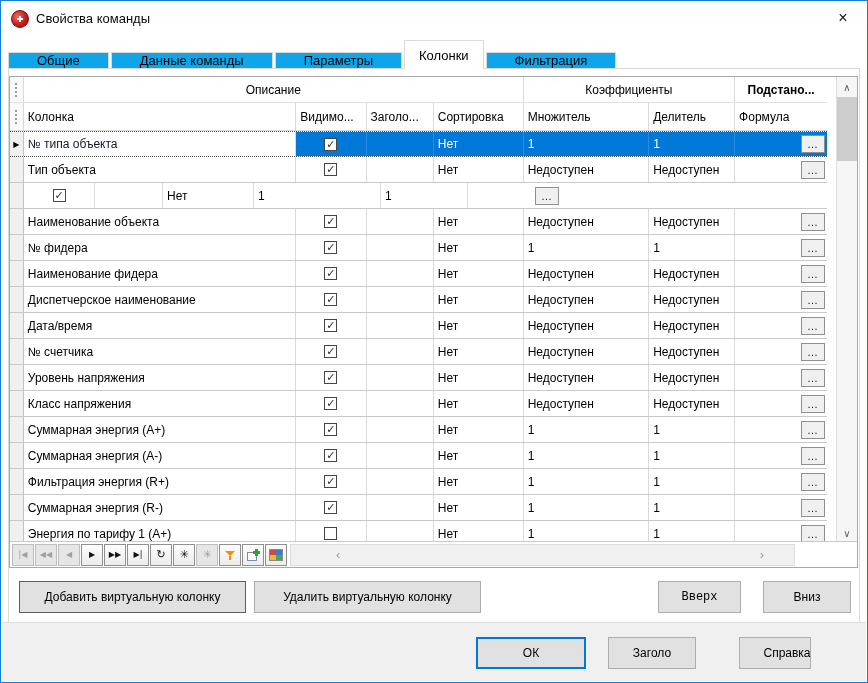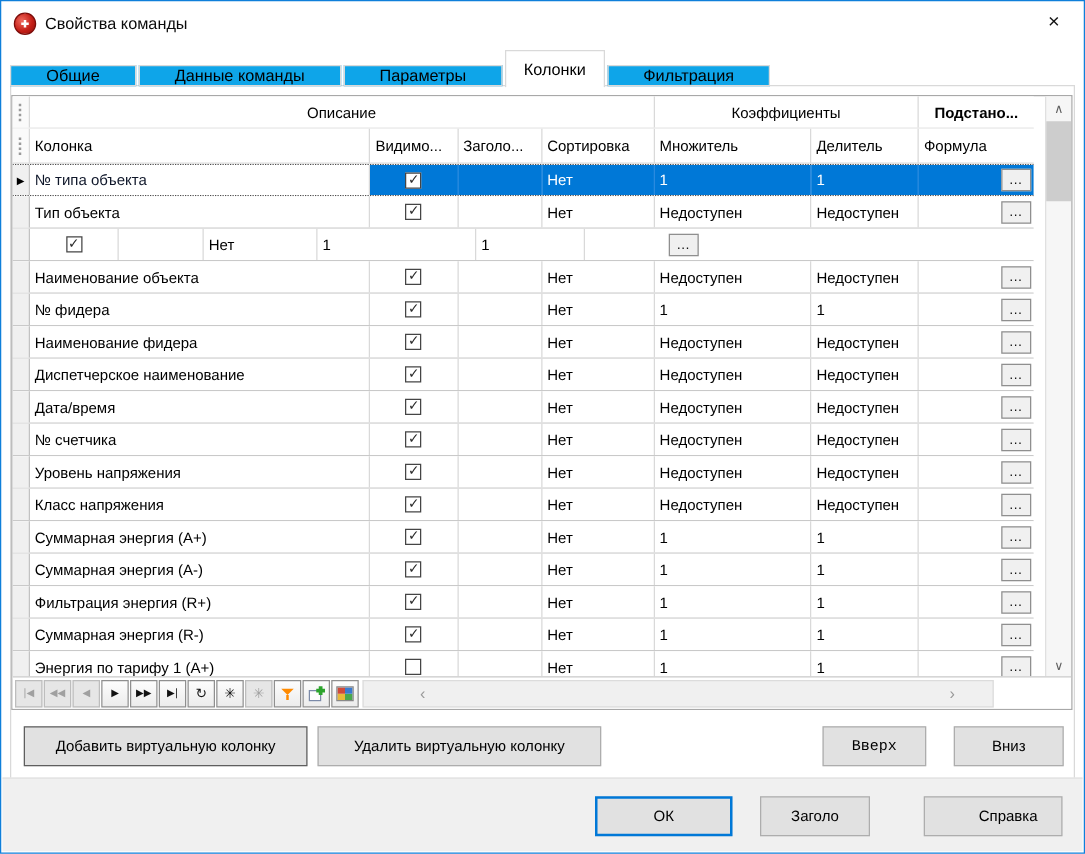--- a/index.html
+++ b/index.html
@@ -83,21 +83,21 @@
 
   
   .btn{position:absolute;height:32px;box-sizing:border-box;background:#e1e1e1;border:1px solid #adadad;display:flex;align-items:center;justify-content:center;font-size:12px;text-align:right;}
   #btn-add{left:18px;top:580px;width:227px;border-color:#5e5e5e;}
   #btn-del{left:253px;top:580px;width:227px;}
   #btn-up{left:657px;top:580px;width:83px;font-family:Liberation Mono, monospace;}
   #btn-down{left:762px;top:580px;width:88px;}
   .footer{position:absolute;left:1px;right:1px;bottom:1px;height:58px;background:#f0f0f0;border-top:1px solid #dfdfdf;}
   #btn-ok{left:475px;top:636px;width:110px;border:2px solid #0078d7;}
   #btn-cancel{left:607px;top:636px;width:88px;}
-  #btn-help{left:738px;top:636px;width:111px;padding-left:24px;}
+  #btn-help{left:738px;top:636px;width:72px;padding-left:24px;}
 </style>
 </head>
 <body>
 
 <div class="window">
 
   <div class="titlebar">
     <span class="appicon"></span>
     <span class="title">Свойства команды</span>
     <div class="closebtn">

